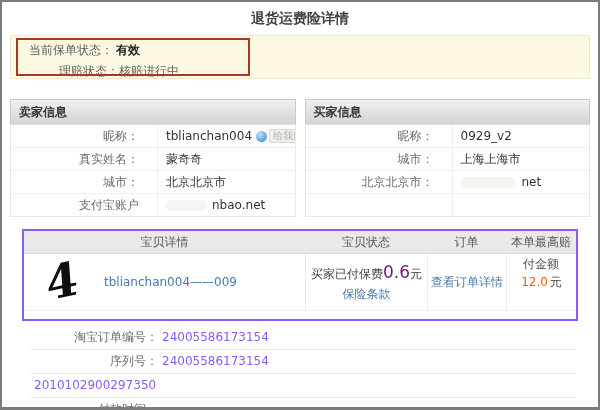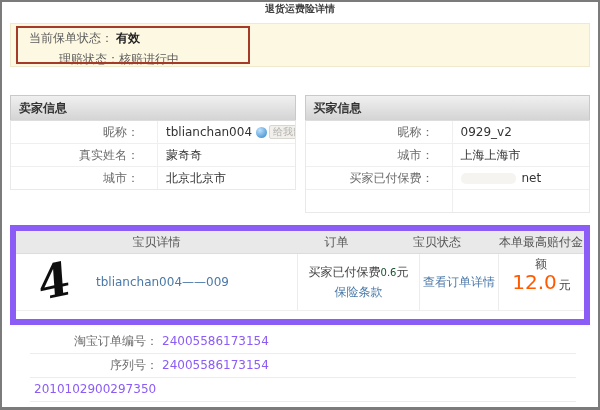--- a/index.html
+++ b/index.html
@@ -1,65 +1,65 @@
 <!DOCTYPE html>
 <html><head>
 <meta charset="utf-8">
 <style>
   html,body{margin:0;padding:0;background:#fff;}
   .page{
     position:relative;width:600px;height:410px;box-sizing:border-box;
     border:2px solid #7b7b7b;border-bottom-width:3px;background:#fff;overflow:hidden;
     font-family:"DejaVu Sans","Liberation Sans",sans-serif;font-size:12px;color:#333;
   }
-  .title{text-align:center;font-weight:bold;font-size:10px;color:#3f3f3f;}
+  .title{text-align:center;font-weight:bold;font-size:14px;color:#3f3f3f;padding-top:8px;}
 
   
   .notice{margin:7px 8px 0;background:#fdf8e2;border:1px solid #f0e9cd;height:42px;position:relative;box-sizing:content-box;}
   .notice-annotation{position:absolute;left:5px;top:2px;width:230px;height:34px;border:2px solid #a53a28;pointer-events:none;}
   .notice-line1{padding:6px 0 0 18px;color:#5d5d5d;}
   .notice-line1 .strong{color:#1e1e1e;font-weight:bold;margin-left:3px;}
   .notice-line2{padding:4px 0 0 48px;color:#5d5d5d;}
 
   
-  .info-row{display:flex;margin:28px 8px 0;gap:9px;}
+  .info-row{display:flex;margin:20px 8px 0;gap:9px;}
   .info-section{flex:1;min-width:0;}
   .info-header{height:24px;line-height:24px;padding-left:8px;background:linear-gradient(#f0f0f0,#d4d4d4);
     border:1px solid #c9c9c9;border-bottom:0;font-weight:bold;color:#333;}
   .info-body{border:1px solid #e9e9e9;border-top:1px solid #ddd;}
   .info-table{width:100%;border-collapse:collapse;table-layout:fixed;}
   .info-table td{border-bottom:1px solid #efefef;height:22px;padding:0;overflow:hidden;white-space:nowrap;}
   .info-table tr:last-child td{border-bottom:0;}
   .info-table td.lbl{width:128px;text-align:right;color:#6b6b6b;border-right:1px solid #efefef;padding-right:18px;}
   .info-table td.val{padding-left:8px;color:#333;}
   .ww-icon{display:inline-block;width:11px;height:11px;border-radius:50%;
     background:radial-gradient(circle at 35% 30%,#bfe2ff,#5a9fd6 70%);vertical-align:-2px;margin:0 2px 0 4px;}
   .msg-badge{display:inline-block;font-size:10px;color:#b3b0aa;background:#f2f0ec;border:1px solid #d9d6cf;
     border-radius:2px;padding:0 3px;line-height:12px;vertical-align:1px;}
   .smudge{display:inline-block;height:11px;background:#f6f4f0;border-radius:5px;vertical-align:middle;margin-right:6px;}
   .smudge.w40{width:40px;} .smudge.w55{width:55px;}
 
   
-  .goods-table{margin:12px 8px 0;border:6px solid #8b5cf6;}
+  .goods-table{margin:12px 20px 0;border:2px solid #8b5cf6;}
   .goods-header{display:flex;background:#e9e9e9;height:22px;line-height:22px;color:#555;border-bottom:1px solid #dcdcdc;}
   .gh{text-align:center;box-sizing:border-box;}
   .gcol1{flex:0 0 281px;} .gcol2{flex:0 0 122px;} .gcol3{flex:0 0 79px;} .gcol4{flex:1;}
   .goods-row{display:flex;min-height:56px;}
   .gcell{box-sizing:border-box;display:flex;flex-direction:column;align-items:center;justify-content:center;}
   .gcell.bl{border-left:1px solid #ececec;}
   .goods-item{flex-direction:row;justify-content:flex-start;padding-left:20px;}
   .thumb{width:48px;height:48px;background:#fff;position:relative;overflow:hidden;flex:none;}
   .thumb-glyph{display:inline-block;font:bold 46px "DejaVu Serif","Liberation Serif",serif;color:#0e0e0e;
     transform:rotate(-12deg) skewX(-8deg);margin:-4px 0 0 2px;}
   a.lnk{color:#4a78a8;text-decoration:none;cursor:pointer;}
   .item-link{margin-left:12px;}
   .status-line{color:#444;}
-  .amt-orange{color:#14532d;font-size:10px;text-align:right;}
+  .amt-orange{color:#701a75;font-size:17px;text-align:right;}
   .terms-link{margin-top:3px;}
-  .payout-amt{color:#ff5a00;font-size:20px;}
+  .payout-amt{color:#ff5a00;font-size:12px;}
   .payout-unit{color:#444;font-size:12px;margin-left:2px;}
   .goods-footer{height:8px;border-top:1px solid #efefef;}
 
   
   .details{margin:5px 22px 12px 28px;}
   .detail-row{display:flex;border-bottom:1px solid #ececec;padding:4px 0 4px;line-height:15px;}
   .detail-label{width:128px;flex:none;text-align:right;color:#6b6b6b;}
   .detail-value{flex:1;padding-left:4px;color:#8b5cf6;}
 </style>
 </head>
@@ -87,58 +87,62 @@
             <td class="val"><span>tblianchan004</span><span class="ww-icon"></span><span class="msg-badge">给我留言</span></td>
           </tr>
           <tr>
             <td class="lbl">真实姓名：</td>
             <td class="val">蒙奇奇</td>
           </tr>
           <tr>
             <td class="lbl">城市：</td>
             <td class="val">北京北京市</td>
           </tr>
+          <tr>
+            <td class="lbl">支付宝账户</td>
+            <td class="val"><span class="smudge w40"></span><span>nbao.net</span></td>
+          </tr>
         </tbody>
           </table>
       </div>
     </div>
 
     <div class="info-section">
       <div class="info-header">买家信息</div>
       <div class="info-body">
         <table class="info-table">
           <tbody>
               <tr>
             <td class="lbl">昵称：</td>
             <td class="val">0929_v2</td>
           </tr>
           <tr>
             <td class="lbl">城市：</td>
             <td class="val">上海上海市</td>
           </tr>
           <tr>
-            <td class="lbl">买家已付保费：</td>
+            <td class="lbl">北京北京市：</td>
             <td class="val"><span class="smudge w55"></span><span>net</span></td>
           </tr>
           <tr>
             <td class="lbl"></td>
             <td class="val"></td>
           </tr>
         </tbody>
           </table>
       </div>
     </div>
 
   </div>
 
   <div class="goods-table">
     <div class="goods-header">
       <div class="gh gcol1">宝贝详情</div>
+      <div class="gh gcol2">宝贝状态</div>
       <div class="gh gcol3">订单</div>
-      <div class="gh gcol2">宝贝状态</div>
       <div class="gh gcol4">本单最高赔付金额</div>
     </div>
     <div class="goods-row">
       <div class="gcell gcol1 goods-item">
         <div class="thumb"><span class="thumb-glyph">4</span></div>
         <a class="lnk item-link">tblianchan004——009</a>
       </div>
       <div class="gcell gcol2 bl">
         <div class="status-line"><span>买家已付保费</span><span class="amt-orange">0.6</span><span>元</span></div>
         <a class="lnk terms-link">保险条款</a>

